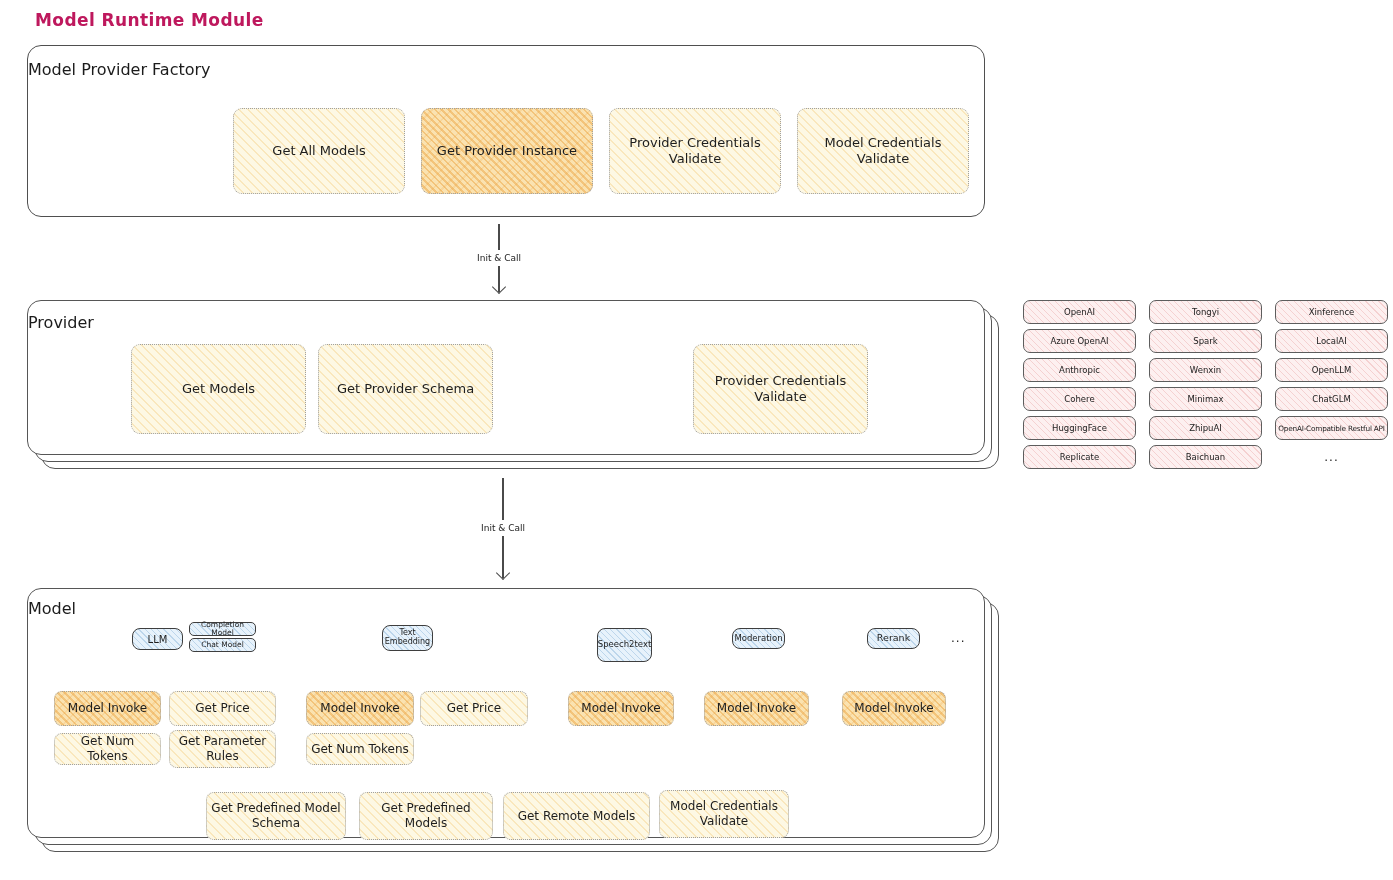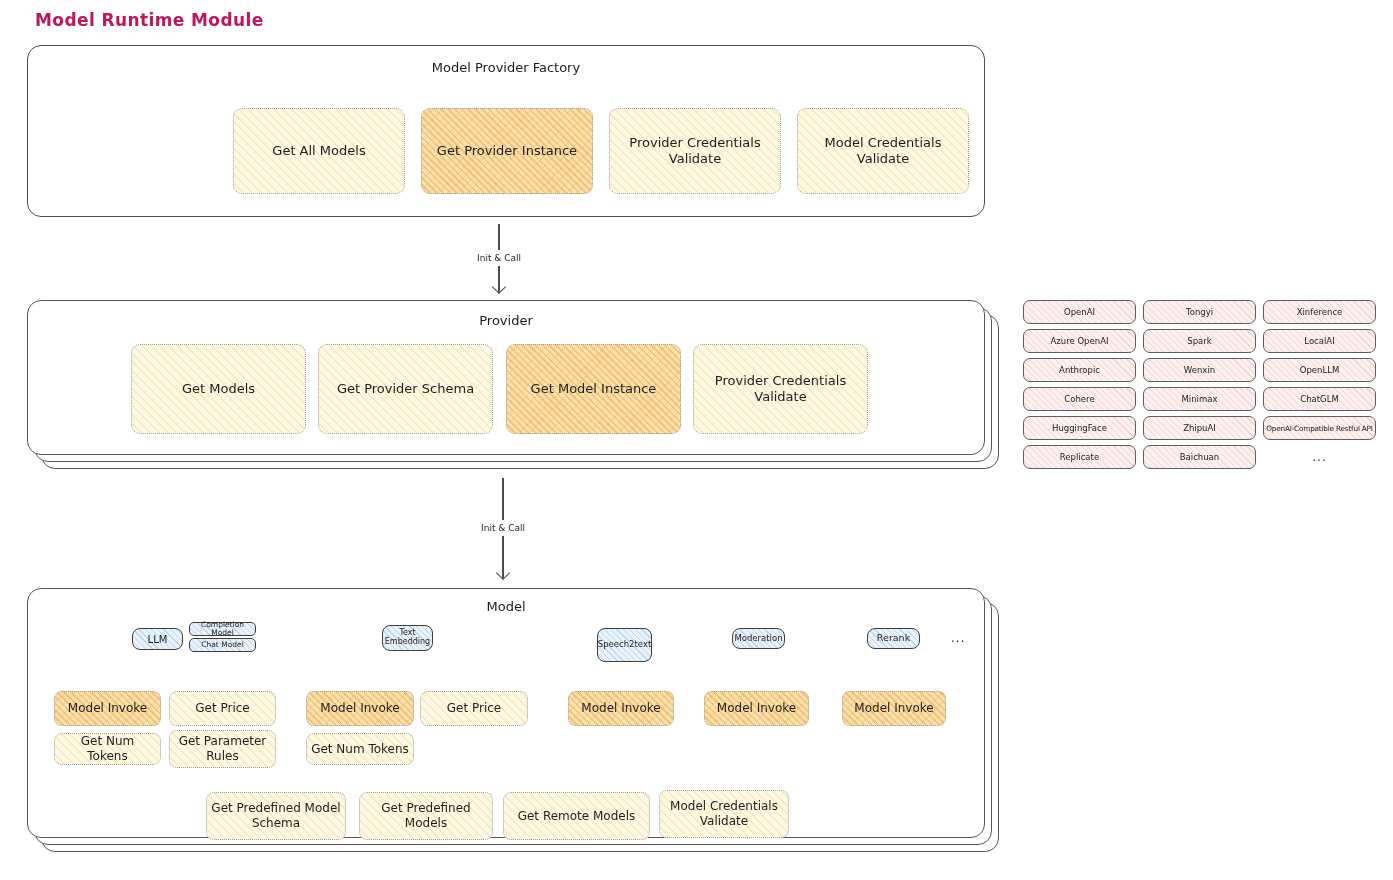--- a/index.html
+++ b/index.html
@@ -18,41 +18,41 @@
   }
   .stack{position:absolute;}
   .layer{
     position:absolute;width:100%;height:100%;border:1.6px solid #565656;
     border-radius:14px;background:#fff;box-sizing:border-box;
   }
   .layer.l2{left:14px;top:14px;}
   .layer.l1{left:7px;top:7px;}
   .layer.main{left:0;top:0;}
   .panel-title{
-    position:absolute;left:0;right:0;text-align:center;font-size:13px;color:#1b1b1b;
+    position:absolute;left:0;right:0;text-align:left;font-size:16px;color:#1b1b1b;
   }
   
   .fn-btn{
     position:absolute;box-sizing:border-box;border:1.6px dotted #a0a0a0;border-radius:9px;
     background-color:#fdf8e4;
     background-image:repeating-linear-gradient(45deg,rgba(241,196,104,.32) 0px,rgba(241,196,104,.32) 1.4px,transparent 1.4px,transparent 6.2px);
     display:flex;align-items:center;justify-content:center;text-align:center;
     font-size:13px;line-height:1.25;padding:4px;color:#1e1e1e;
   }
   .fn-btn.sm{font-size:12px;border-radius:8px;margin-top:28px;}
   .fn-btn.hl{
     background-color:#fae2b0;
     background-image:
       repeating-linear-gradient(45deg,rgba(235,160,58,.45) 0px,rgba(235,160,58,.45) 1.8px,transparent 1.8px,transparent 4.8px),
       repeating-linear-gradient(135deg,rgba(235,160,58,.18) 0px,rgba(235,160,58,.18) 1.5px,transparent 1.5px,transparent 7px);
   }
   
   .prov-grid{
     position:absolute;display:grid;grid-template-columns:repeat(3,113px);
-    grid-auto-rows:24px;gap:5px 7px;
+    grid-auto-rows:24px;gap:5px 13px;
   }
   .chip{
     box-sizing:border-box;border:1.4px solid #5d5d5d;border-radius:7px;
     background-color:#fdf0f0;
     background-image:repeating-linear-gradient(45deg,rgba(226,137,137,.30) 0px,rgba(226,137,137,.30) 1px,transparent 1px,transparent 4.6px);
     display:flex;align-items:center;justify-content:center;text-align:center;
     font-size:8.5px;color:#222;padding:1px 2px;
   }
   .chip.tiny{font-size:7.3px;letter-spacing:-.2px;}
   .more-cell{
@@ -102,21 +102,20 @@
     <div class="arrow-head"></div>
   </div>
 
   <div class="stack" style="left:27px;top:300px;width:958px;height:155px">
     <div class="layer l2"></div>
     <div class="layer l1"></div>
     <div class="layer main">
       <div class="panel-title" style="top:12px">Provider</div>
       <div class="fn-btn" style="left:103px;top:43px;width:175px;height:90px">Get Models</div>
       <div class="fn-btn" style="left:290px;top:43px;width:175px;height:90px">Get Provider Schema</div>
-      <div class="fn-btn hl" style="left:478px;top:43px;width:175px;height:90px">Get Model Instance</div>
       <div class="fn-btn" style="left:665px;top:43px;width:175px;height:90px">Provider Credentials Validate</div>
     </div>
   </div>
 
   <div class="prov-grid" style="left:1023px;top:300px">
     <div class="chip">OpenAI</div>
     <div class="chip">Tongyi</div>
     <div class="chip">Xinference</div>
     <div class="chip">Azure OpenAI</div>
     <div class="chip">Spark</div>

